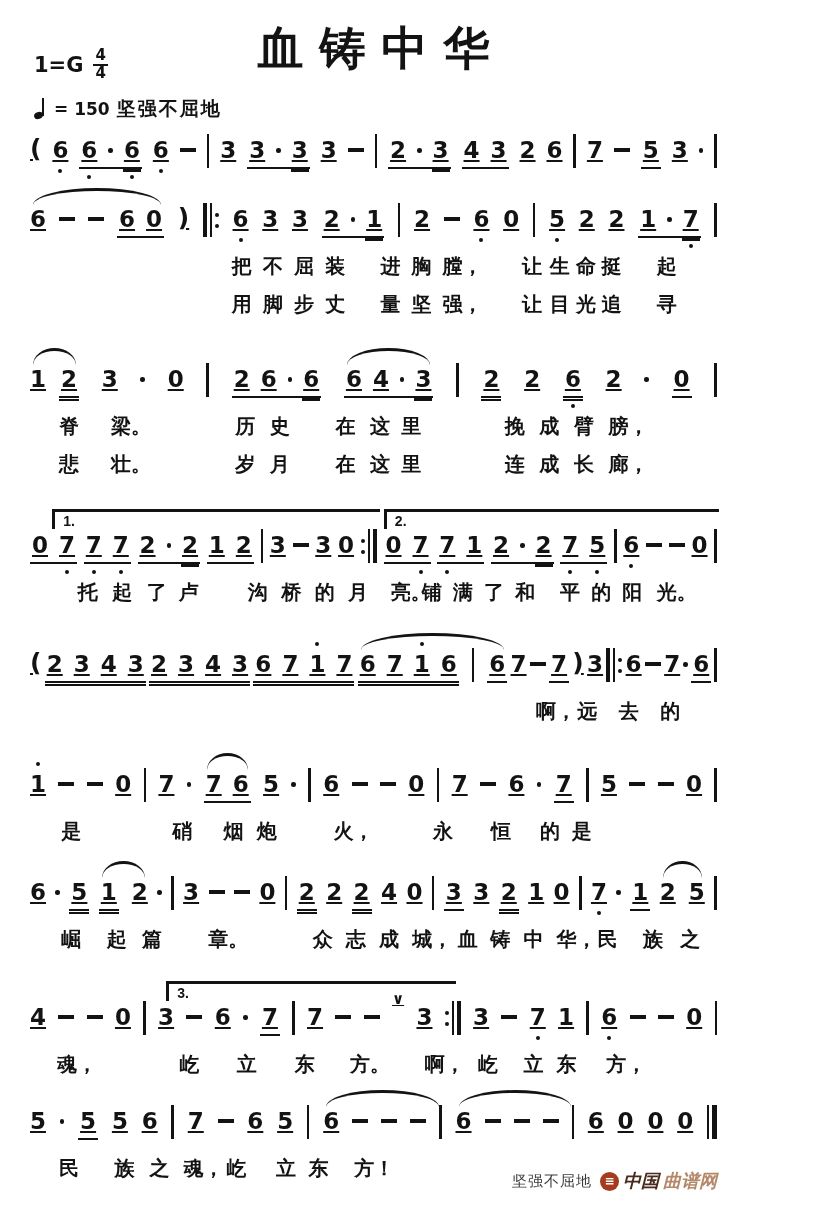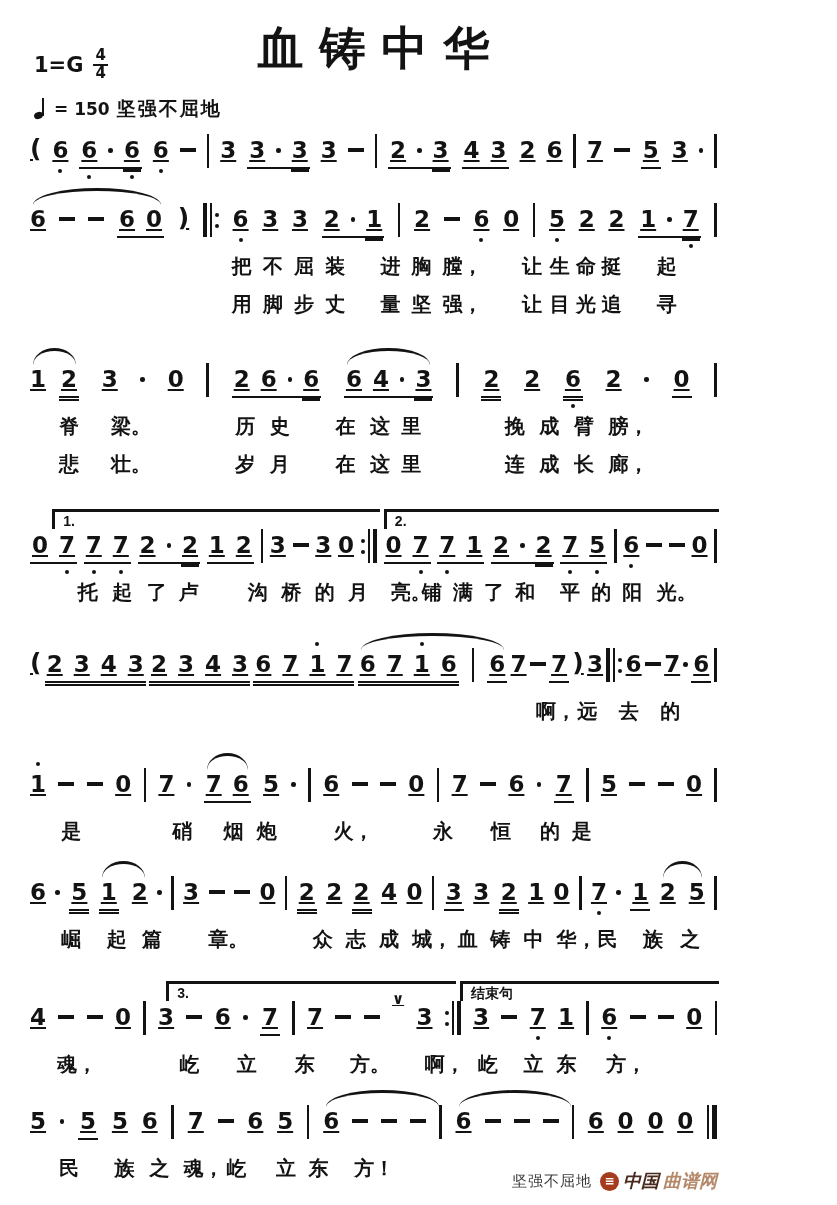--- a/index.html
+++ b/index.html
@@ -538,23 +538,20 @@
           <span class="syl" style="left: 82.4%;">民</span>
           <span class="syl" style="left: 89%;">族</span>
           <span class="syl" style="left: 94.4%;">之</span>
         </div>
       </section>
       <section class="sys" style="margin-top: 17px;">
         <div class="brow">
           <div class="volta" style="left: 20%; width: 41.5%;">
             <span class="vlabel">3.</span>
           </div>
-          <div class="volta" style="left: 62.5%; width: 37%;">
-            <span class="vlabel">结束句</span>
-          </div>
         </div>
         <div class="noterow">
           <span class="note">4</span>
           <span class="dash"></span>
           <span class="dash"></span>
           <span class="note">0</span>
           <span class="bar"></span>
           <span class="note">3</span>
           <span class="dash"></span>
           <span class="note">6</span>

